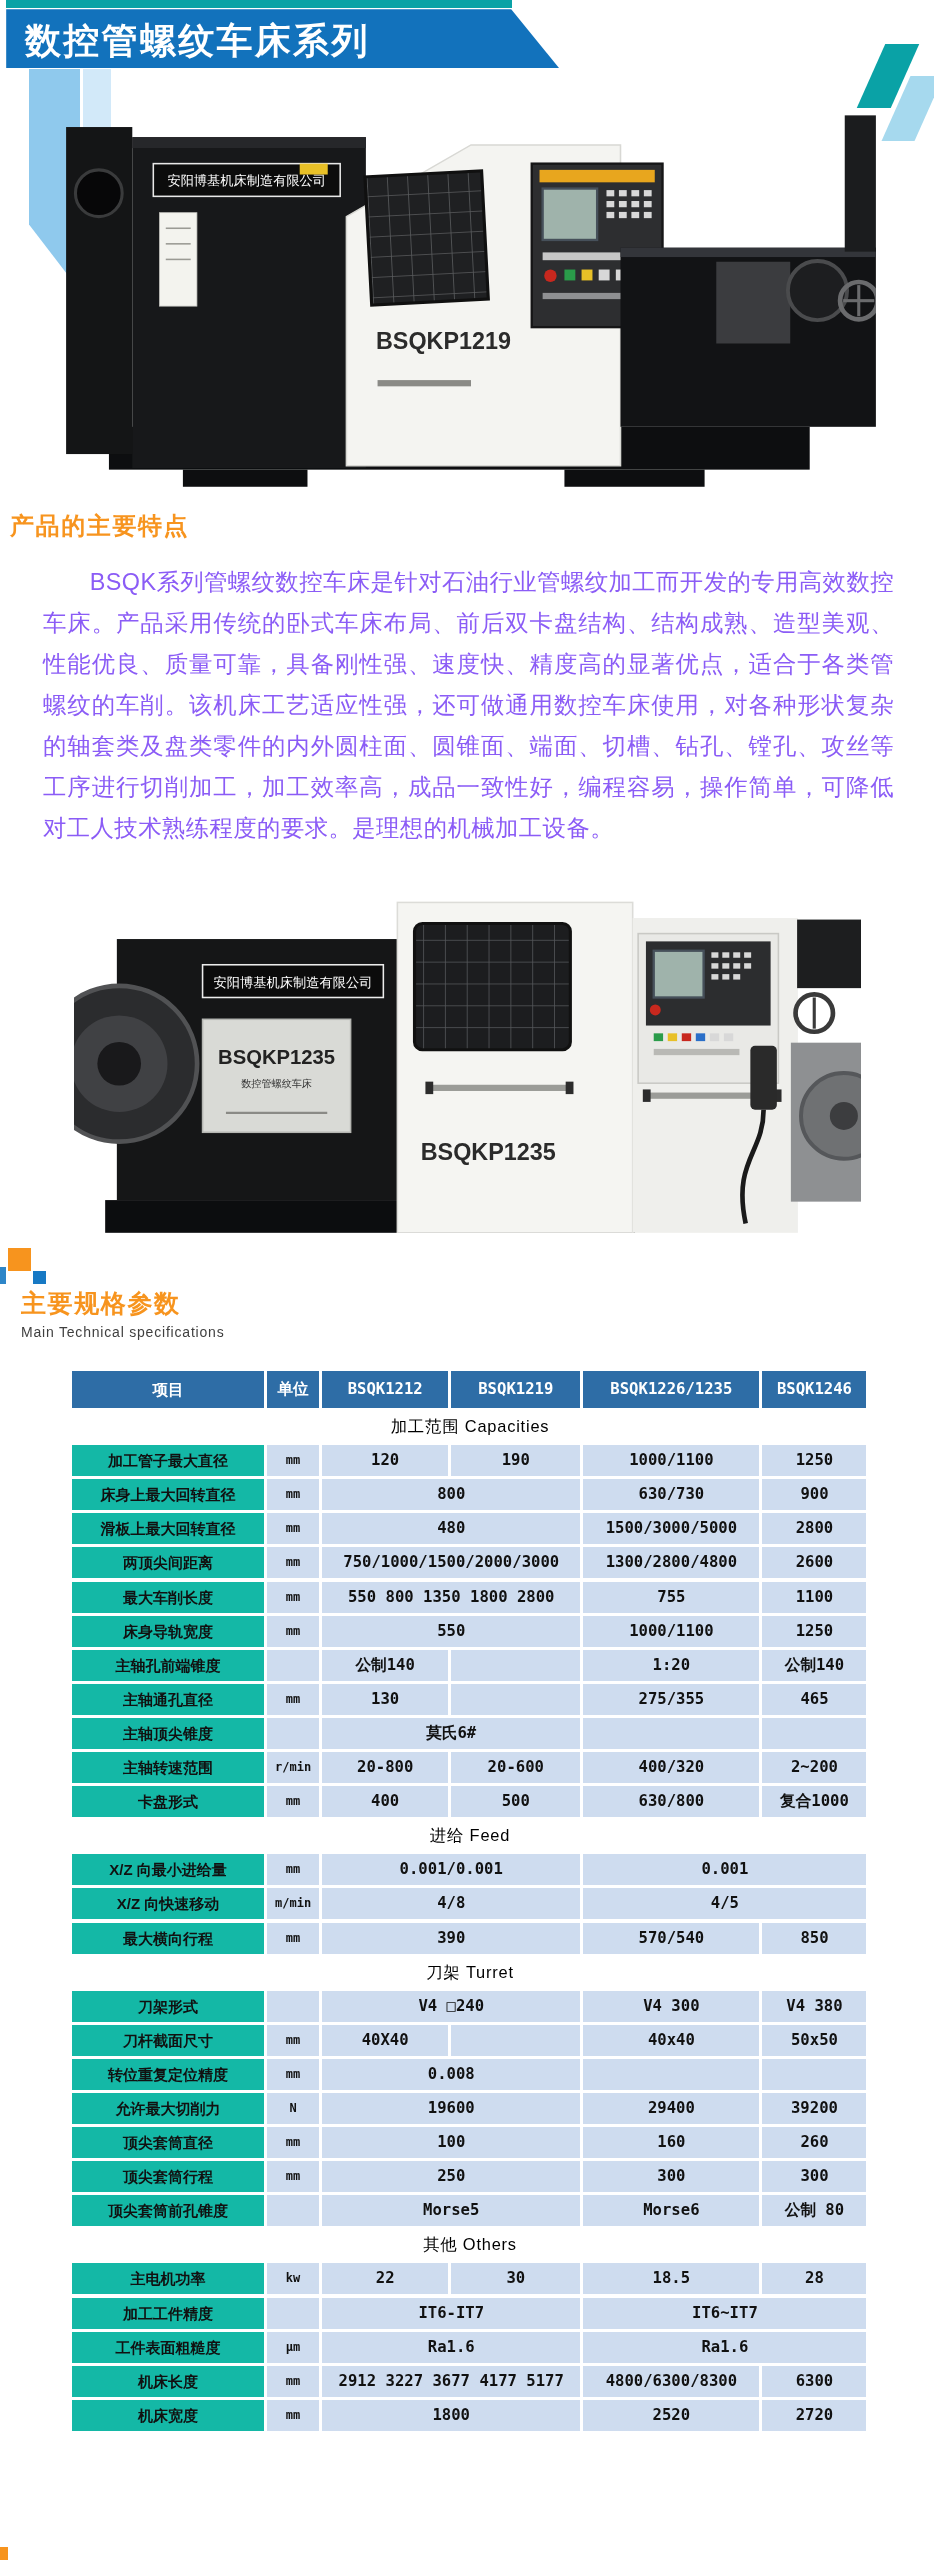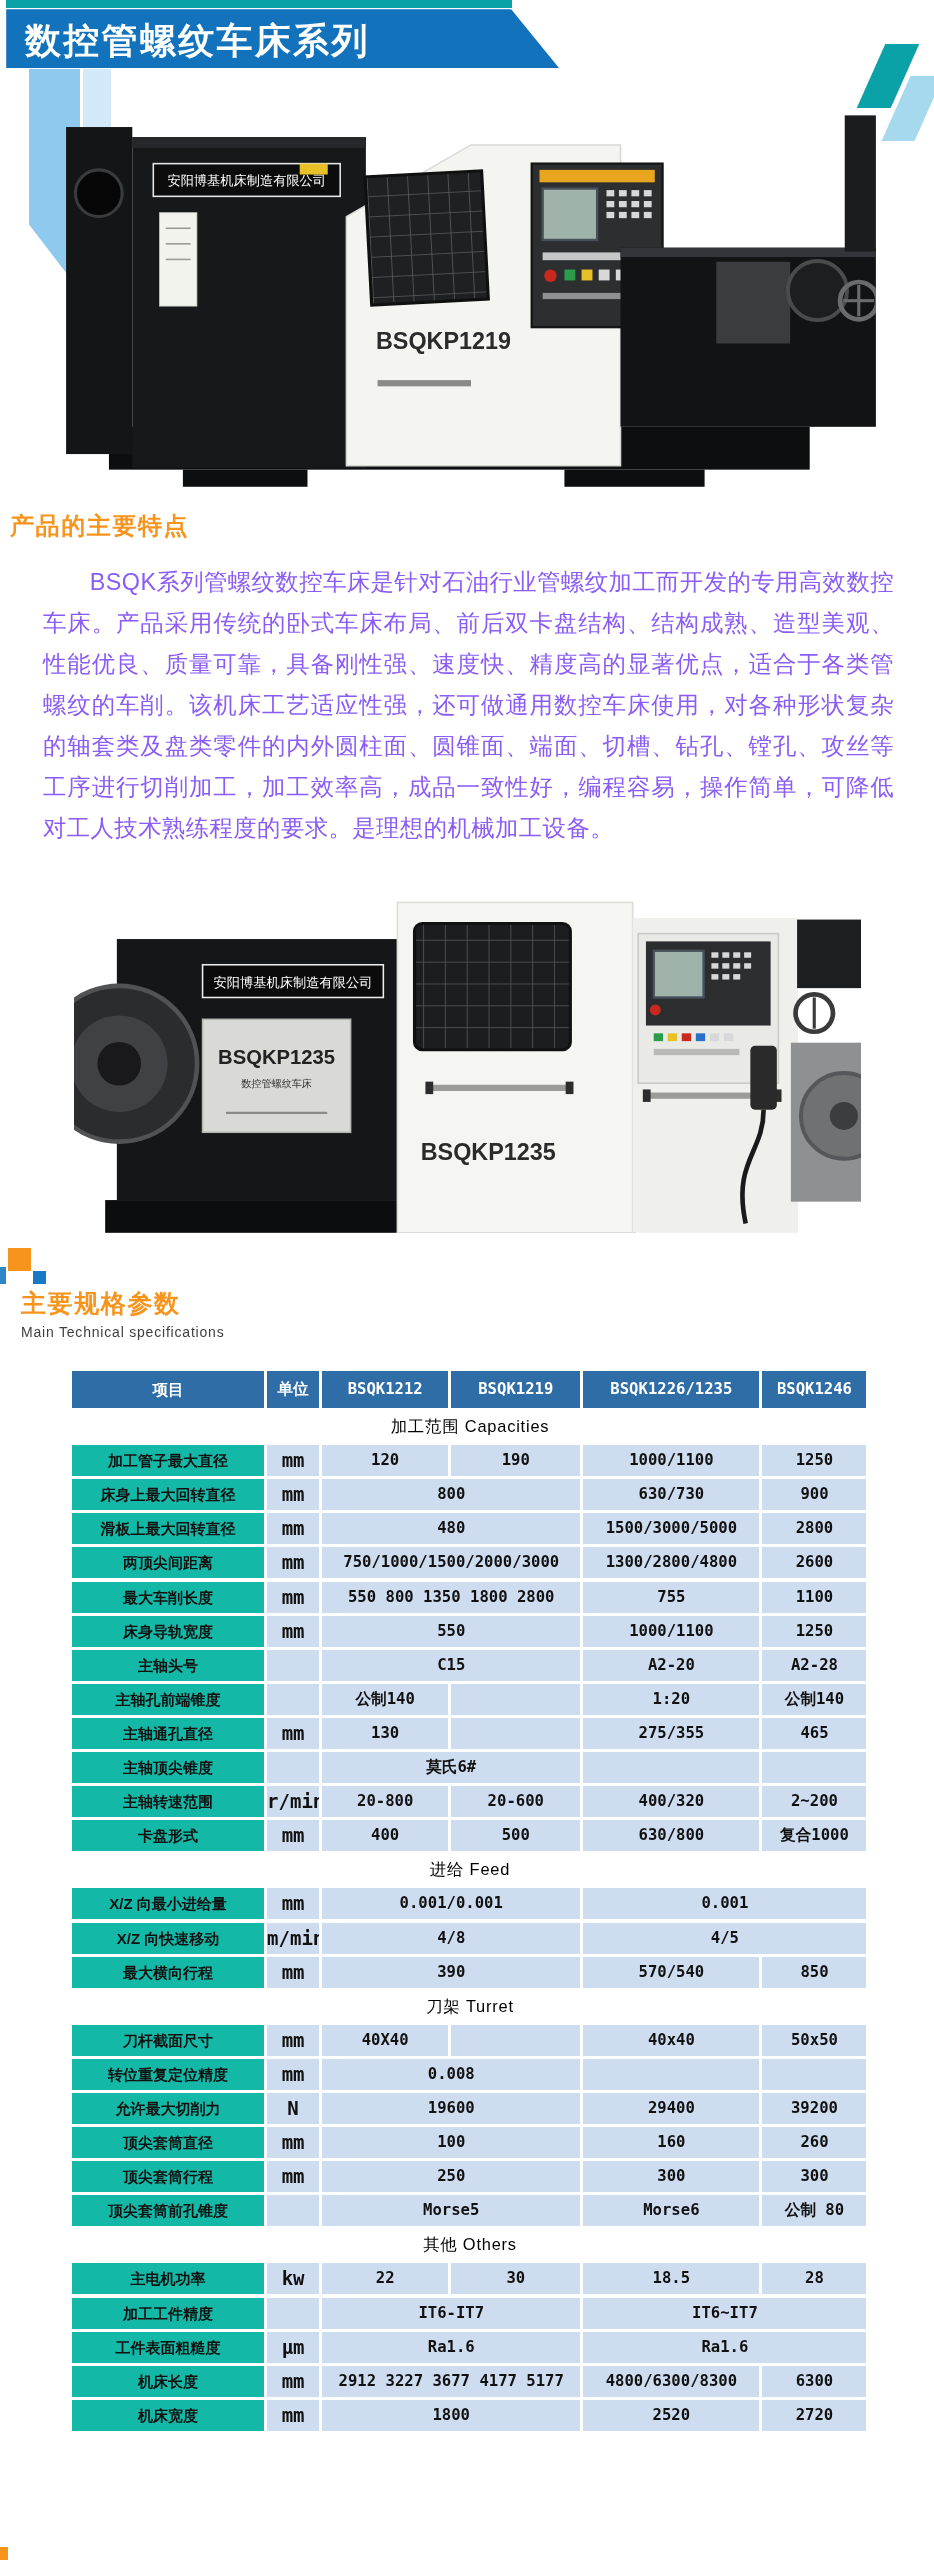--- a/index.html
+++ b/index.html
@@ -30,21 +30,21 @@
   .sq-blue{left:33px;top:1271px;width:12.5px;height:12.5px;background:#1779C4;}
   .specs-title{left:21px;top:1287px;font-size:25px;font-weight:bold;color:#F7941E;letter-spacing:1.6px;}
   .specs-subtitle{left:21px;top:1324px;font-size:14px;color:#3f3f3f;letter-spacing:0.8px;}
 
   
   .spec-table{left:72px;top:1371px;width:796px;}
   .trow{display:grid;grid-template-columns:192px 52px 126px 129px 176px 104px;column-gap:3.1px;margin-bottom:3.1px;}
   .cell{height:31px;line-height:31px;text-align:center;font-weight:bold;font-size:15.6px;
         background:#CEDCEF;color:#111;overflow:hidden;white-space:nowrap;}
   .cell.label{background:#14b8a6;font-size:15px;}
-  .cell.unit{font-size:19px;font-family:"DejaVu Sans Mono",monospace;}
+  .cell.unit{font-size:12px;font-family:"DejaVu Sans Mono",monospace;}
   .cell.val{font-family:"DejaVu Sans Mono",monospace;}
   .cell.span2{grid-column:span 2;}
   .thead .cell{background:#2E6DA6;color:#fff;height:37px;line-height:37px;font-size:15.6px;
                font-family:"DejaVu Sans Mono",monospace;}
   .thead .cell.label{font-family:"Liberation Sans",sans-serif;}
   .section-row{height:31px;line-height:31px;text-align:center;font-weight:normal;font-size:16.4px;
                background:#fff;color:#000;margin-bottom:3.1px;letter-spacing:0.8px;}
   .orange-mark{left:0;top:2547px;width:7.8px;height:12.5px;background:#F7941E;}
 
   .photo{overflow:hidden;}
@@ -270,27 +270,20 @@
         <div class="cell val">1100</div>
       </div>
       <div class="trow">
         <div class="cell label">床身导轨宽度</div>
         <div class="cell unit">mm</div>
         <div class="cell val span2">550</div>
         <div class="cell val">1000/1100</div>
         <div class="cell val">1250</div>
       </div>
       <div class="trow">
-        <div class="cell label">主轴头号</div>
-        <div class="cell unit"></div>
-        <div class="cell val span2">C15</div>
-        <div class="cell val">A2-20</div>
-        <div class="cell val">A2-28</div>
-      </div>
-      <div class="trow">
         <div class="cell label">主轴孔前端锥度</div>
         <div class="cell unit"></div>
         <div class="cell val">公制140</div>
         <div class="cell val"></div>
         <div class="cell val">1:20</div>
         <div class="cell val">公制140</div>
       </div>
       <div class="trow">
         <div class="cell label">主轴通孔直径</div>
         <div class="cell unit">mm</div>
@@ -337,20 +330,27 @@
       </div>
       <div class="trow">
         <div class="cell label">最大横向行程</div>
         <div class="cell unit">mm</div>
         <div class="cell val span2">390</div>
         <div class="cell val">570/540</div>
         <div class="cell val">850</div>
       </div>
       <div class="section-row">刀架 Turret</div>
       <div class="trow">
+        <div class="cell label">刀架形式</div>
+        <div class="cell unit"></div>
+        <div class="cell val span2">V4 □240</div>
+        <div class="cell val">V4 300</div>
+        <div class="cell val">V4 380</div>
+      </div>
+      <div class="trow">
         <div class="cell label">刀杆截面尺寸</div>
         <div class="cell unit">mm</div>
         <div class="cell val">40X40</div>
         <div class="cell val"></div>
         <div class="cell val">40x40</div>
         <div class="cell val">50x50</div>
       </div>
       <div class="trow">
         <div class="cell label">转位重复定位精度</div>
         <div class="cell unit">mm</div>

